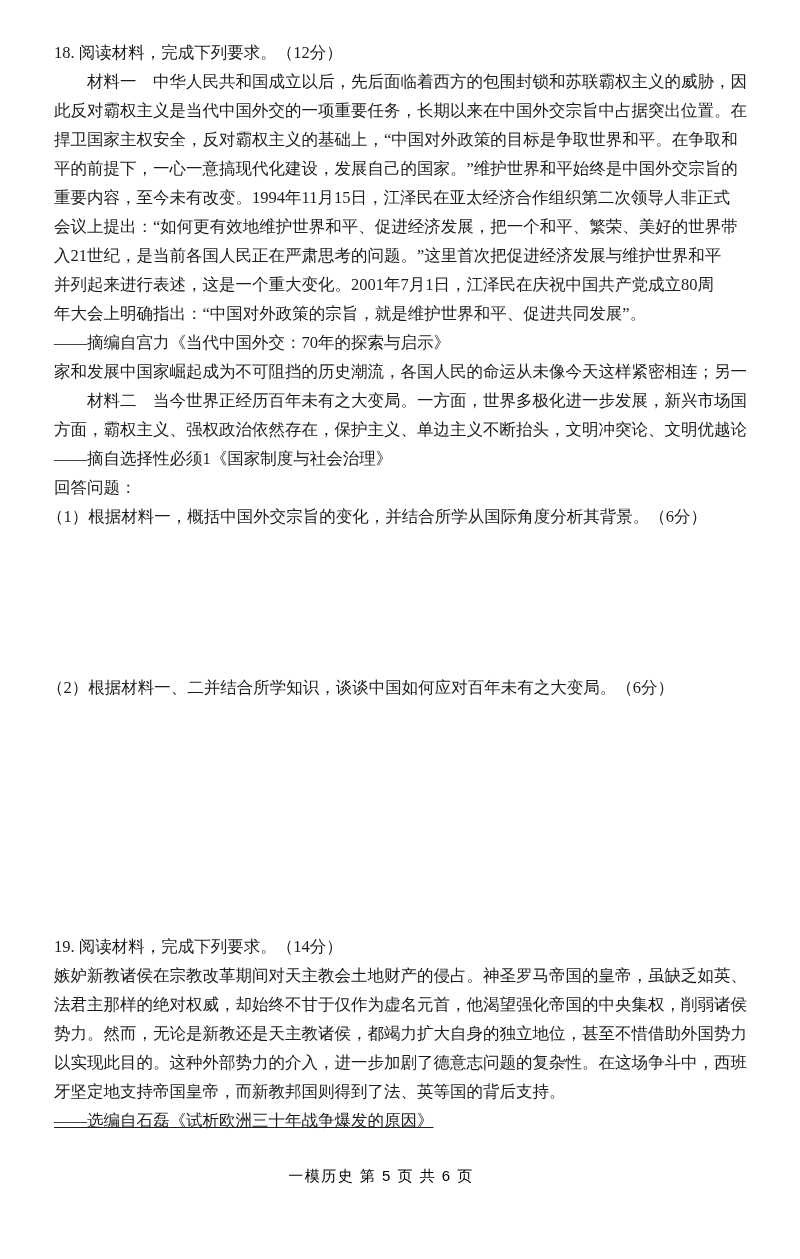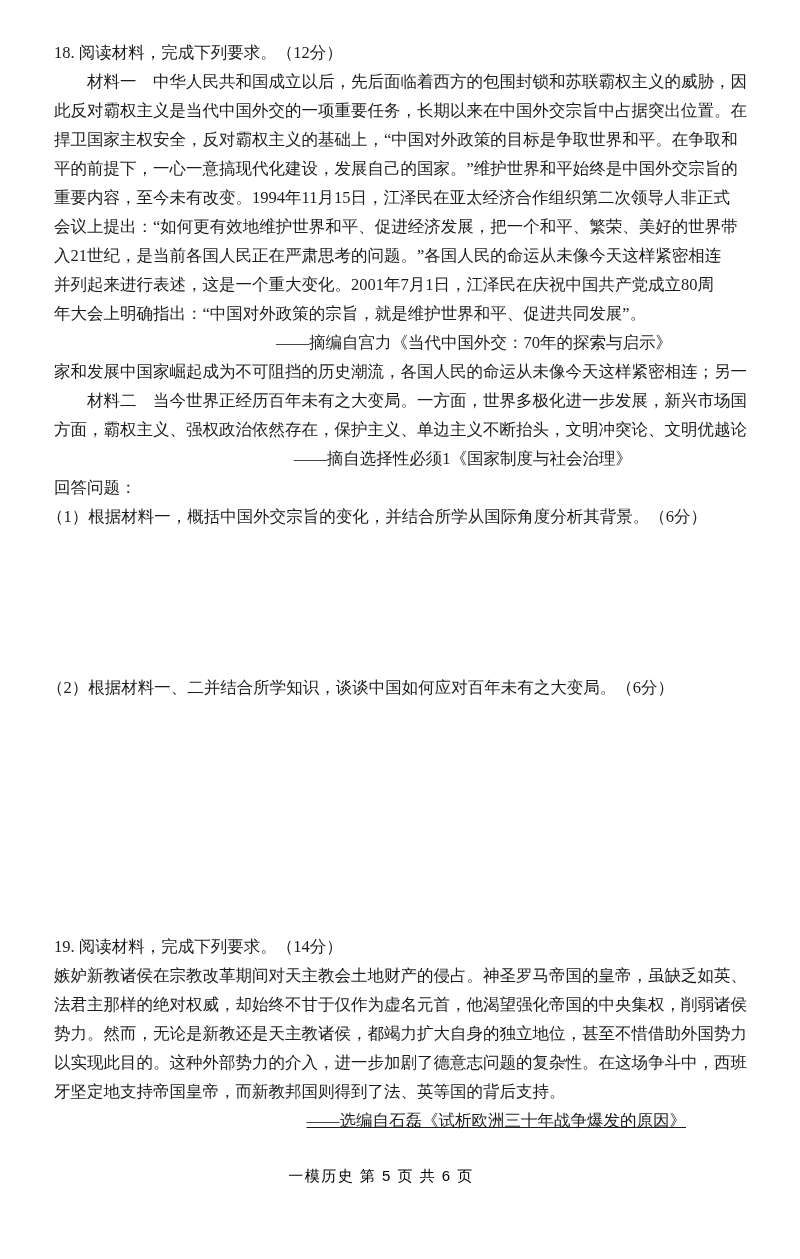--- a/index.html
+++ b/index.html
@@ -20,21 +20,21 @@
   .para { width: 100%; }
   .para .line {
     text-align: justify;
     text-align-last: justify;
     white-space: nowrap;
   }
   .para .line:last-child {
     text-align-last: left;
     font-family: Liberation Serif, serif;
   }
-  .source { text-align: right; }
+  .source { }
   .source.m1-src  { padding-right: 36px; }
   .source.m2-src  { padding-right: 76px; }
   .source.q19-src { padding-right: 22px; text-decoration: underline; }
   .prompt { }
   .sub-question { margin-left: -7px; }
   .answer-space { width: 100%; }
   .answer-space.sp1 { height: 142px; }
   .answer-space.sp2 { height: 230px; }
   .footer {
     margin-top: 26px;
@@ -53,21 +53,21 @@
   <section>
     <div class="q-header">18. 阅读材料，完成下列要求。（12分）</div>
 
     <div class="para">
         <div class="line">　　材料一　中华人民共和国成立以后，先后面临着西方的包围封锁和苏联霸权主义的威胁，因</div>
         <div class="line">此反对霸权主义是当代中国外交的一项重要任务，长期以来在中国外交宗旨中占据突出位置。在</div>
         <div class="line">捍卫国家主权安全，反对霸权主义的基础上，“中国对外政策的目标是争取世界和平。在争取和</div>
         <div class="line">平的前提下，一心一意搞现代化建设，发展自己的国家。”维护世界和平始终是中国外交宗旨的</div>
         <div class="line">重要内容，至今未有改变。1994年11月15日，江泽民在亚太经济合作组织第二次领导人非正式</div>
         <div class="line">会议上提出：“如何更有效地维护世界和平、促进经济发展，把一个和平、繁荣、美好的世界带</div>
-        <div class="line">入21世纪，是当前各国人民正在严肃思考的问题。”各国人民的命运从未像今天这样紧密相连</div>
+        <div class="line">入21世纪，是当前各国人民正在严肃思考的问题。”这里首次把促进经济发展与维护世界和平</div>
         <div class="line">并列起来进行表述，这是一个重大变化。2001年7月1日，江泽民在庆祝中国共产党成立80周</div>
         <div class="line">年大会上明确指出：“中国对外政策的宗旨，就是维护世界和平、促进共同发展”。</div>
       </div>
     <div class="source m1-src">——摘编自宫力《当代中国外交：70年的探索与启示》</div>
 
     <div class="para">
         <div class="line">家和发展中国家崛起成为不可阻挡的历史潮流，各国人民的命运从未像今天这样紧密相连；另一</div>
         <div class="line">　　材料二　当今世界正经历百年未有之大变局。一方面，世界多极化进一步发展，新兴市场国</div>
         <div class="line">方面，霸权主义、强权政治依然存在，保护主义、单边主义不断抬头，文明冲突论、文明优越论</div>
       </div>

